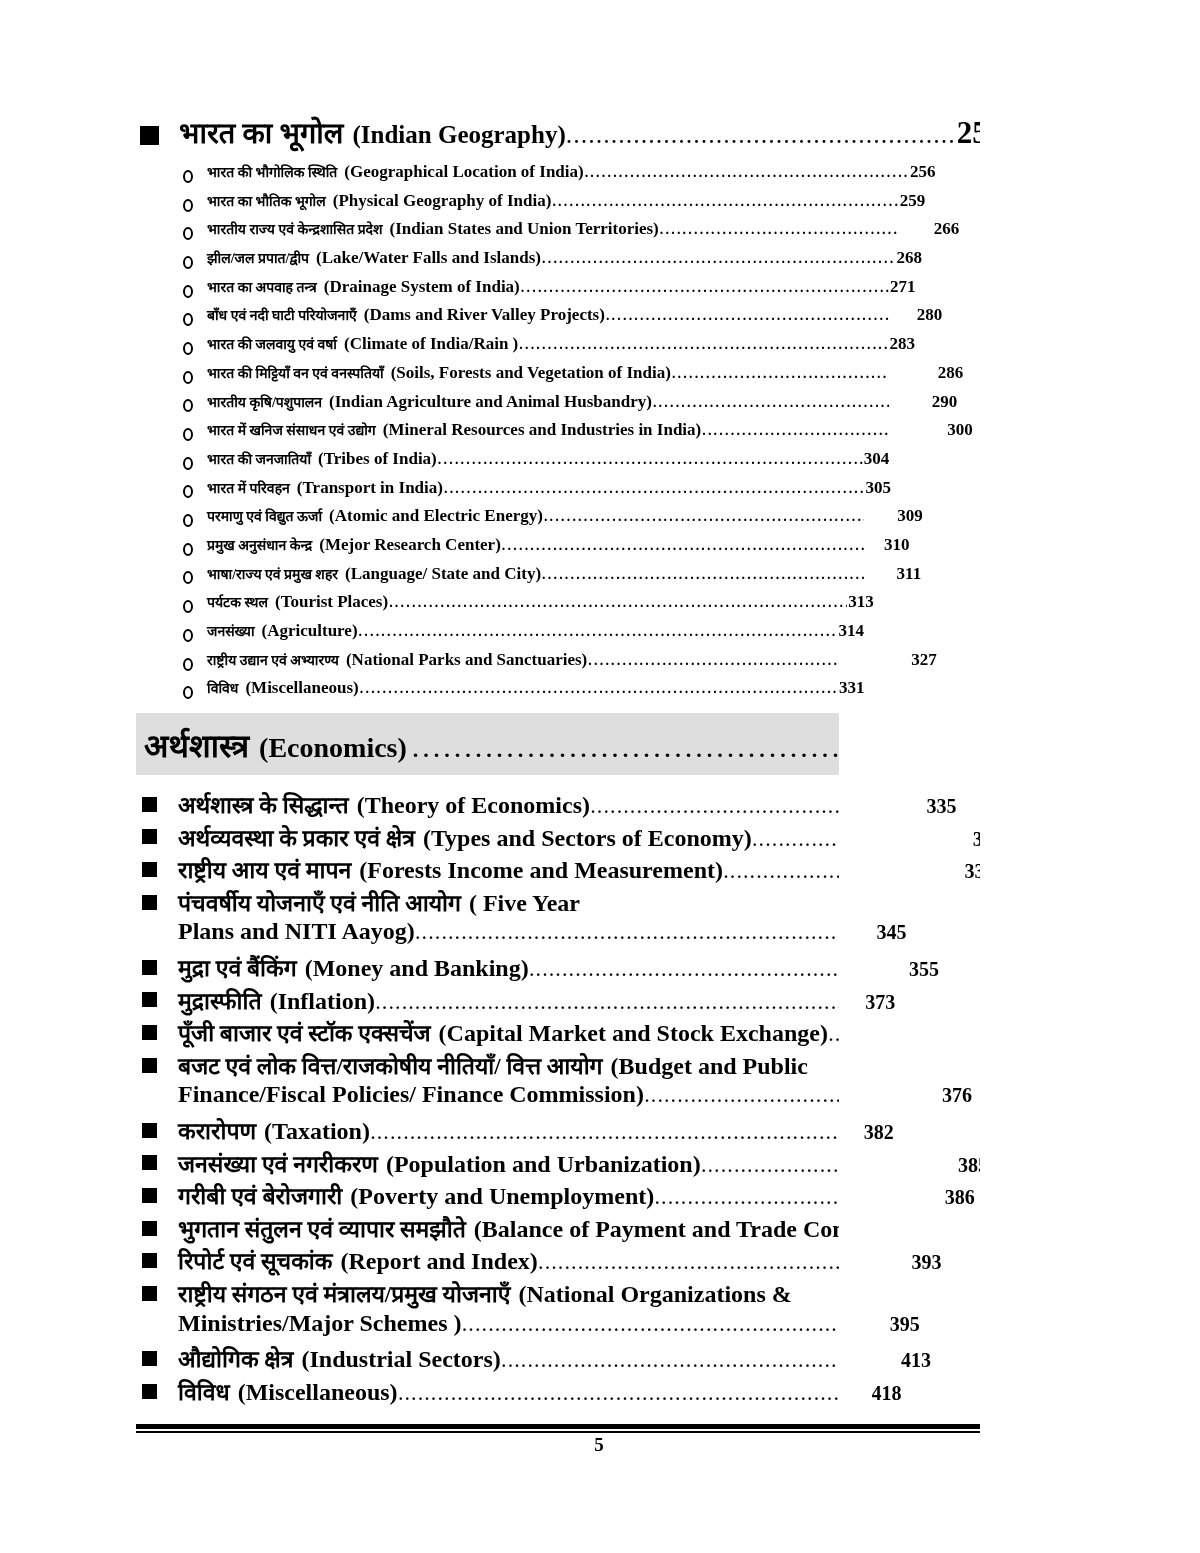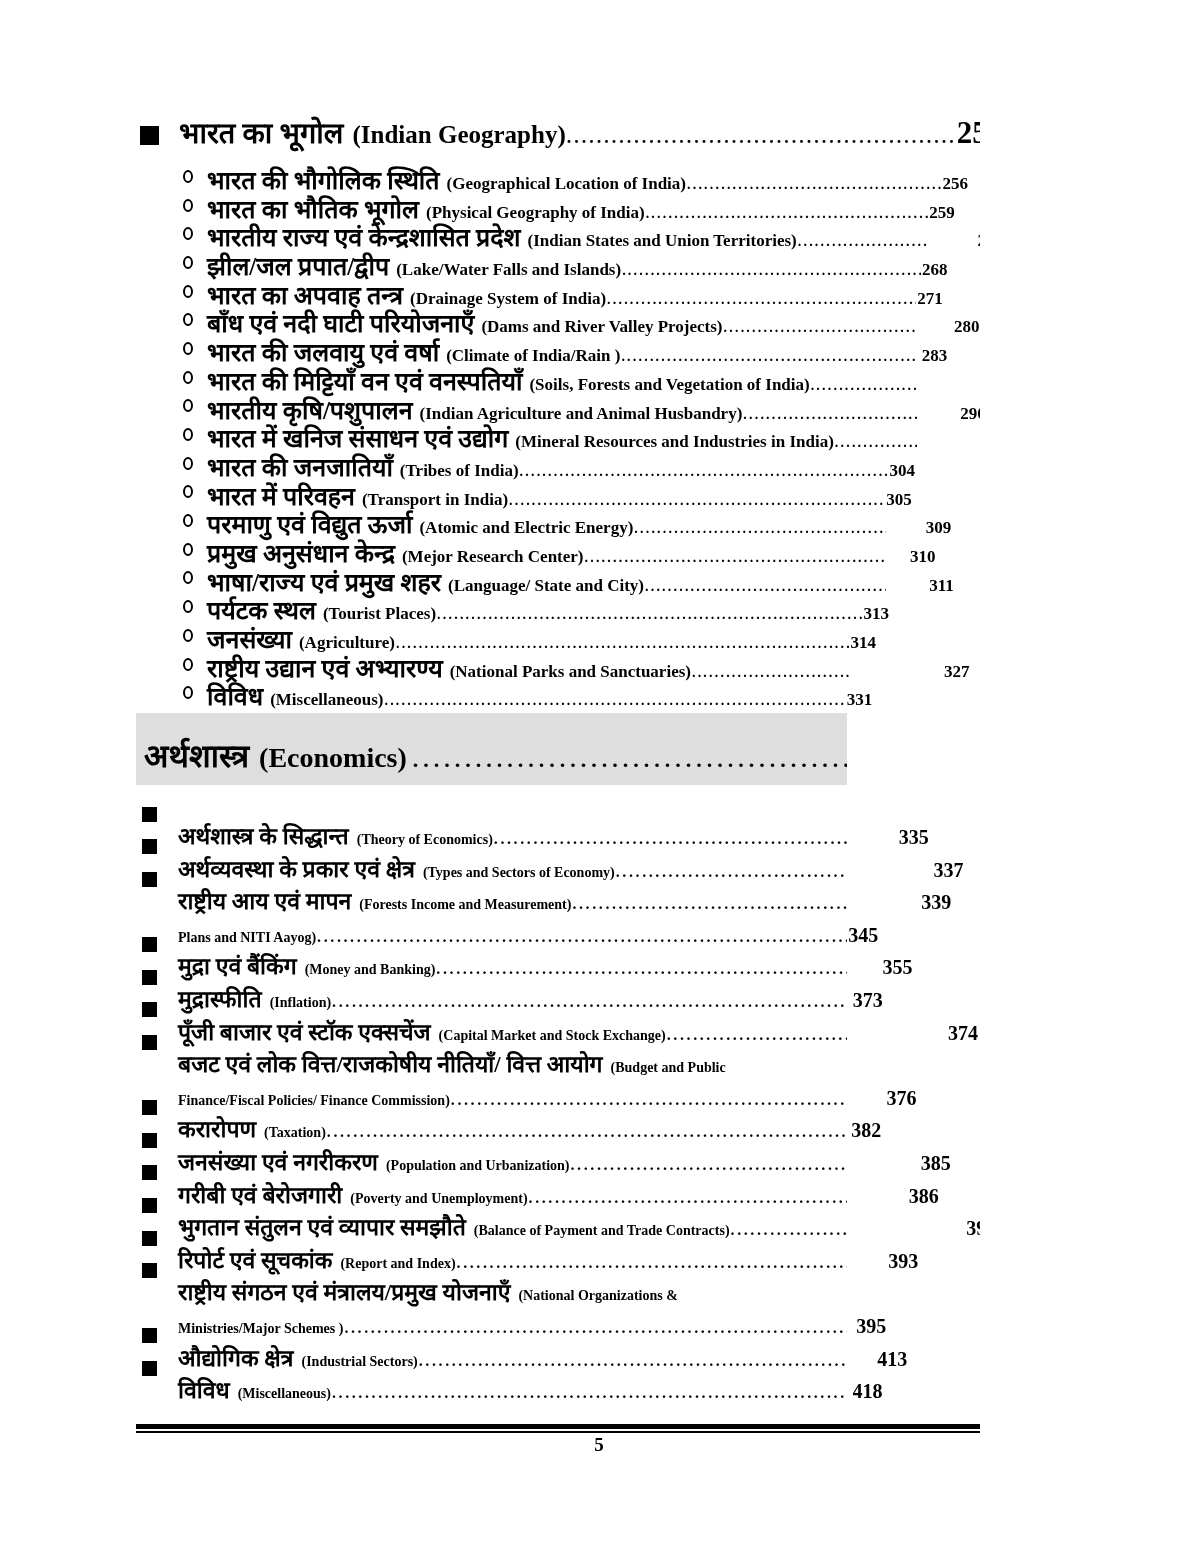--- a/index.html
+++ b/index.html
@@ -24,45 +24,45 @@
     flex:0 0 auto; width:19px; height:19px; background:#000; align-self:center; margin-right:20px;
   }
   .sec-head .hi { font-size:29px; font-weight:bold; white-space:nowrap; }
   .sec-head .en { font-size:25px; font-weight:bold; margin-left:9px; white-space:nowrap; }
   .sec-head .dots { font-size:18px; letter-spacing:3px; }
   .sec-head .pages { font-size:31px; font-weight:bold; white-space:nowrap; }
 
   
   .banner {
     display:flex; align-items:baseline; background:var(--banner-bg,#dedede);
-    margin:6px -6px 13px -4px; padding:20px 8px 9px 8px;
+    margin:6px -6px 13px -4px; padding:10px 8px 9px 8px;
   }
   .banner .hi { font-size:32px; font-weight:bold; white-space:nowrap; }
   .banner .en { font-size:28px; font-weight:bold; margin-left:10px; white-space:nowrap; }
   .banner .dots { font-size:22px; letter-spacing:5px; margin:0 6px; }
   .banner .pages { font-size:28px; font-weight:bold; white-space:nowrap; }
 
   
   .item.sub .row { height:28.7px; padding-left:43px; }
   .item.sub .bullet {
     flex:0 0 auto; width:10px; height:13px; border:2.5px solid #000; border-radius:50%;
     align-self:center; margin-right:14px; background:transparent;
   }
-  .item.sub .hi { font-size:25px; font-weight:bold; white-space:nowrap;text-align:center; }
+  .item.sub .hi { font-size:14px; font-weight:bold; white-space:nowrap;text-align:center; }
   .item.sub .en { font-size:17px; font-weight:bold; margin-left:7px; white-space:nowrap; }
   .item.sub .dots { font-size:14px; letter-spacing:2.2px; }
   .item.sub .page { font-size:17px; font-weight:bold; white-space:nowrap; }
 
   
   .item.main .row { height:32.6px; padding-left:2px; }
   .item.main .bullet {
     flex:0 0 auto; width:15px; height:15px; background:#000; align-self:center; margin-right:21px;
   }
   .item.main .hi { font-size:23px; font-weight:bold; white-space:nowrap; }
-  .item.main .en { font-size:14px; font-weight:bold; margin-left:8px; white-space:nowrap;margin-top:34px; }
+  .item.main .en { font-size:24px; font-weight:bold; margin-left:8px; white-space:nowrap; }
   .item.main .dots { font-size:16px; letter-spacing:2.6px; }
   .item.main .page { font-size:20px; font-weight:bold; white-space:nowrap; }
   .item.main .row2 { padding-left:38px; }
   .item.main .row2 .en { margin-left:0; }
 
   
   .footer { position:absolute; left:136px; width:926px; top:1424px; }
   .footer-rule { border-top:5px solid #000; border-bottom:2px solid #000; height:9px; }
   .page-number { text-align:center; font-size:19px; font-weight:bold; margin-top:1px; }
 </style>
@@ -298,20 +298,26 @@
     <div class="row row1">
       <span class="bullet"></span>
       <span class="hi">राष्ट्रीय आय एवं मापन</span>
       <span class="en">(Forests Income and Measurement)</span>
       <span class="dots"></span>
       <span class="page">339</span>
     </div>
 
   </div>
       <div class="item main">
+    <div class="row row1">
+      <span class="bullet"></span>
+      <span class="hi">पंचवर्षीय योजनाएँ एवं नीति आयोग</span>
+      <span class="en">( Five Year</span>
+
+    </div>
     <div class="row row2">
       <span class="en">Plans and NITI Aayog)</span>
       <span class="dots"></span>
       <span class="page">345</span>
     </div>
   </div>
       <div class="item main">
     <div class="row row1">
       <span class="bullet"></span>
       <span class="hi">मुद्रा एवं बैंकिंग</span>

